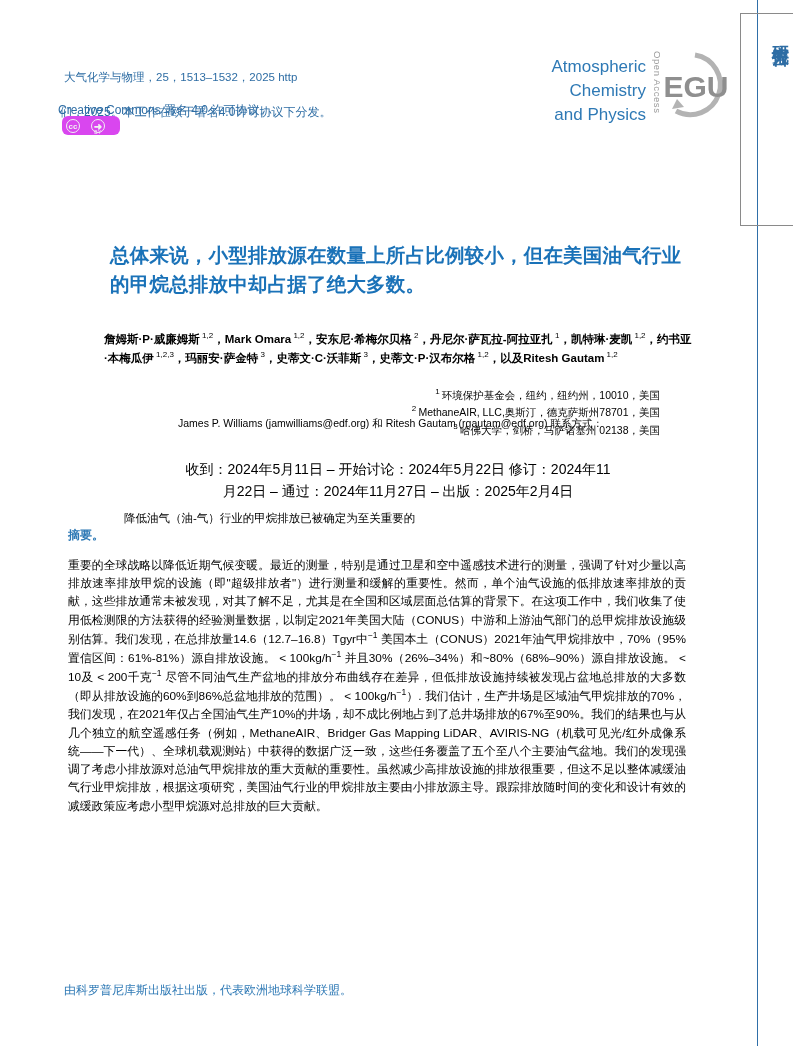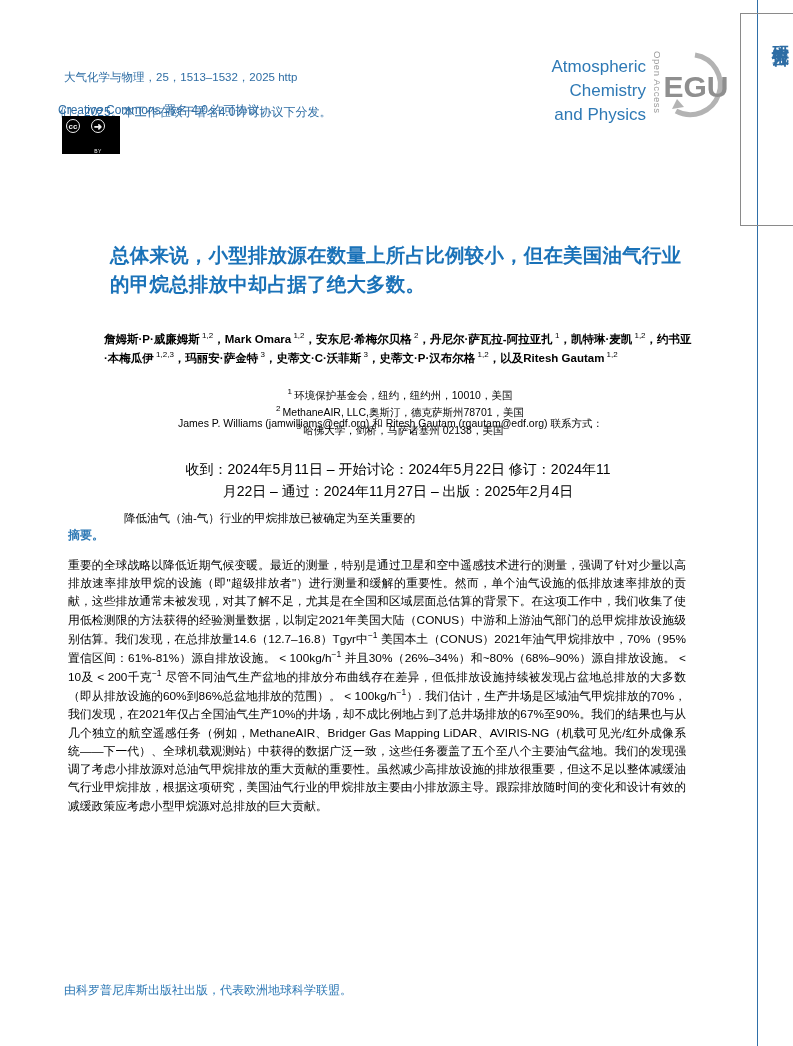--- a/index.html
+++ b/index.html
@@ -83,23 +83,23 @@
     font-size: 12px;
     line-height: 1.3;
   }
 
   
   .cc-badge {
     position: absolute;
     left: 62px;
     top: 116px;
     width: 58px;
-    height: 38px;
-    background: #000000;
-    border-radius: 0;
+    height: 19px;
+    background: #d946ef;
+    border-radius: 6px;
   }
   .cc-badge .cc-circle,
   .cc-badge .by-circle {
     position: absolute;
     top: 3px;
     width: 14px;
     height: 14px;
     border-radius: 50%;
     border: 1.5px solid #f2f2f2;
     color: #f2f2f2;
@@ -202,21 +202,21 @@
   .affils {
     position: absolute;
     left: 140px;
     top: 386px;
     width: 520px;
     font-size: 10.5px;
     color: #000;
     line-height: 1.52;
     text-align: center;
   }
-  .affils .row { display: block; }
+  .affils .row { display: block; text-align: right; }
   .affils sup { font-size: 8px; vertical-align: super; }
 
   .correspondence {
     position: absolute;
     left: 178px;
     top: 416px;
     width: 600px;
     font-size: 10.5px;
     color: #000;
     line-height: 1.4;

